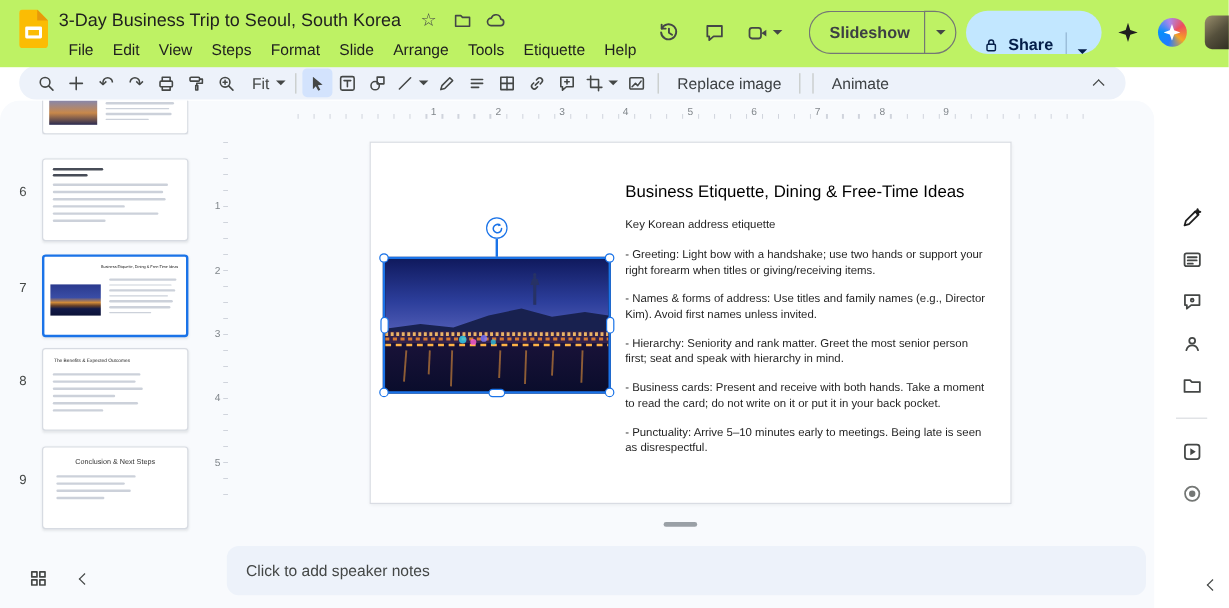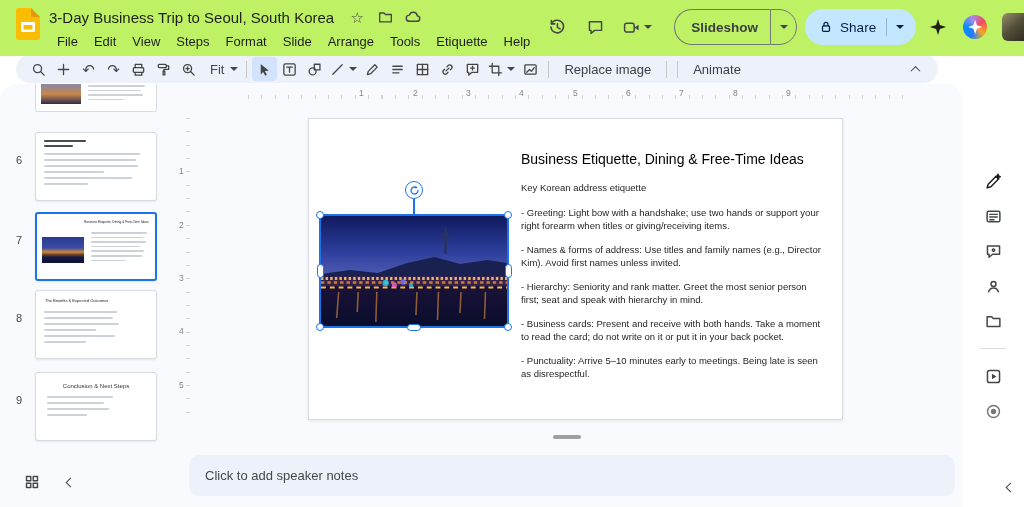--- a/index.html
+++ b/index.html
@@ -24,21 +24,21 @@
 .star-ch{font-size:15px;line-height:1}
 .menubar{display:flex;height:22px;align-items:center;margin-top:1px}
 .menu-item{font-size:13px;padding:2px 8px;border-radius:8px;color:#1f1f1f}
 .top-actions{margin-left:auto;display:flex;align-items:center;padding:9px 12px 0 0}
 .icon-btn{width:38px;height:36px;display:flex;align-items:center;justify-content:center;border-radius:50%}
 .caret{width:0;height:0;border:4px solid transparent;border-top:4.5px solid #444746;border-bottom:0;margin-left:4px}
 .split{display:flex;height:36px;margin:0 8px 0 14px}
 .split .main{display:flex;align-items:center;border:1px solid #747775;border-right:none;border-radius:18px 0 0 18px;padding:0 12px 0 16px;font-size:13.5px;color:#3c4043;font-weight:700;white-space:nowrap}
 .split .caret-seg{border:1px solid #747775;border-radius:0 18px 18px 0;width:27px;display:flex;align-items:center;justify-content:center}
 .split .caret-seg .caret{margin:0}
-.share{display:flex;align-items:center;height:36px;background:#c2e7ff;border-radius:18px;padding:0 12px 0 14px;margin-right:6px;font-size:13.5px;font-weight:400;color:#041e49;gap:7px}
+.share{display:flex;align-items:flex-end;height:36px;background:#c2e7ff;border-radius:18px;padding:0 12px 0 14px;margin-right:6px;font-size:13.5px;font-weight:700;color:#041e49;gap:7px}
 .share .sep{width:1px;height:18px;background:rgba(4,30,73,.25);margin-left:3px}
 .share .caret{border-top-color:#041e49;margin-left:2px}
 .gem{width:24px;height:24px;border-radius:50%;background:conic-gradient(from 200deg,#217bfe,#078efb,#ac87eb,#ee4d5d,#f5a623,#217bfe);position:relative;margin:0 9px}
 .gem::after{content:"";position:absolute;inset:5px;background:#fff;clip-path:polygon(50% 0,63% 37%,100% 50%,63% 63%,50% 100%,37% 63%,0 50%,37% 37%)}
 .avatar{width:28px;height:28px;border-radius:6px;background:linear-gradient(140deg,#9a8f6d 0%,#55503c 45%,#26241a 100%);margin-left:6px}
 
 
 .toolbar{position:absolute;top:55px;left:16px;width:922px;height:28px;background:#edf2fa;border-radius:14px;display:flex;align-items:center;padding:0 10px;z-index:5}
 .tb{height:24px;min-width:25px;padding:0 3px;display:flex;align-items:center;justify-content:center;border-radius:4px;color:#444746;flex:none}
 .tb.active{background:#d3e3fd}

